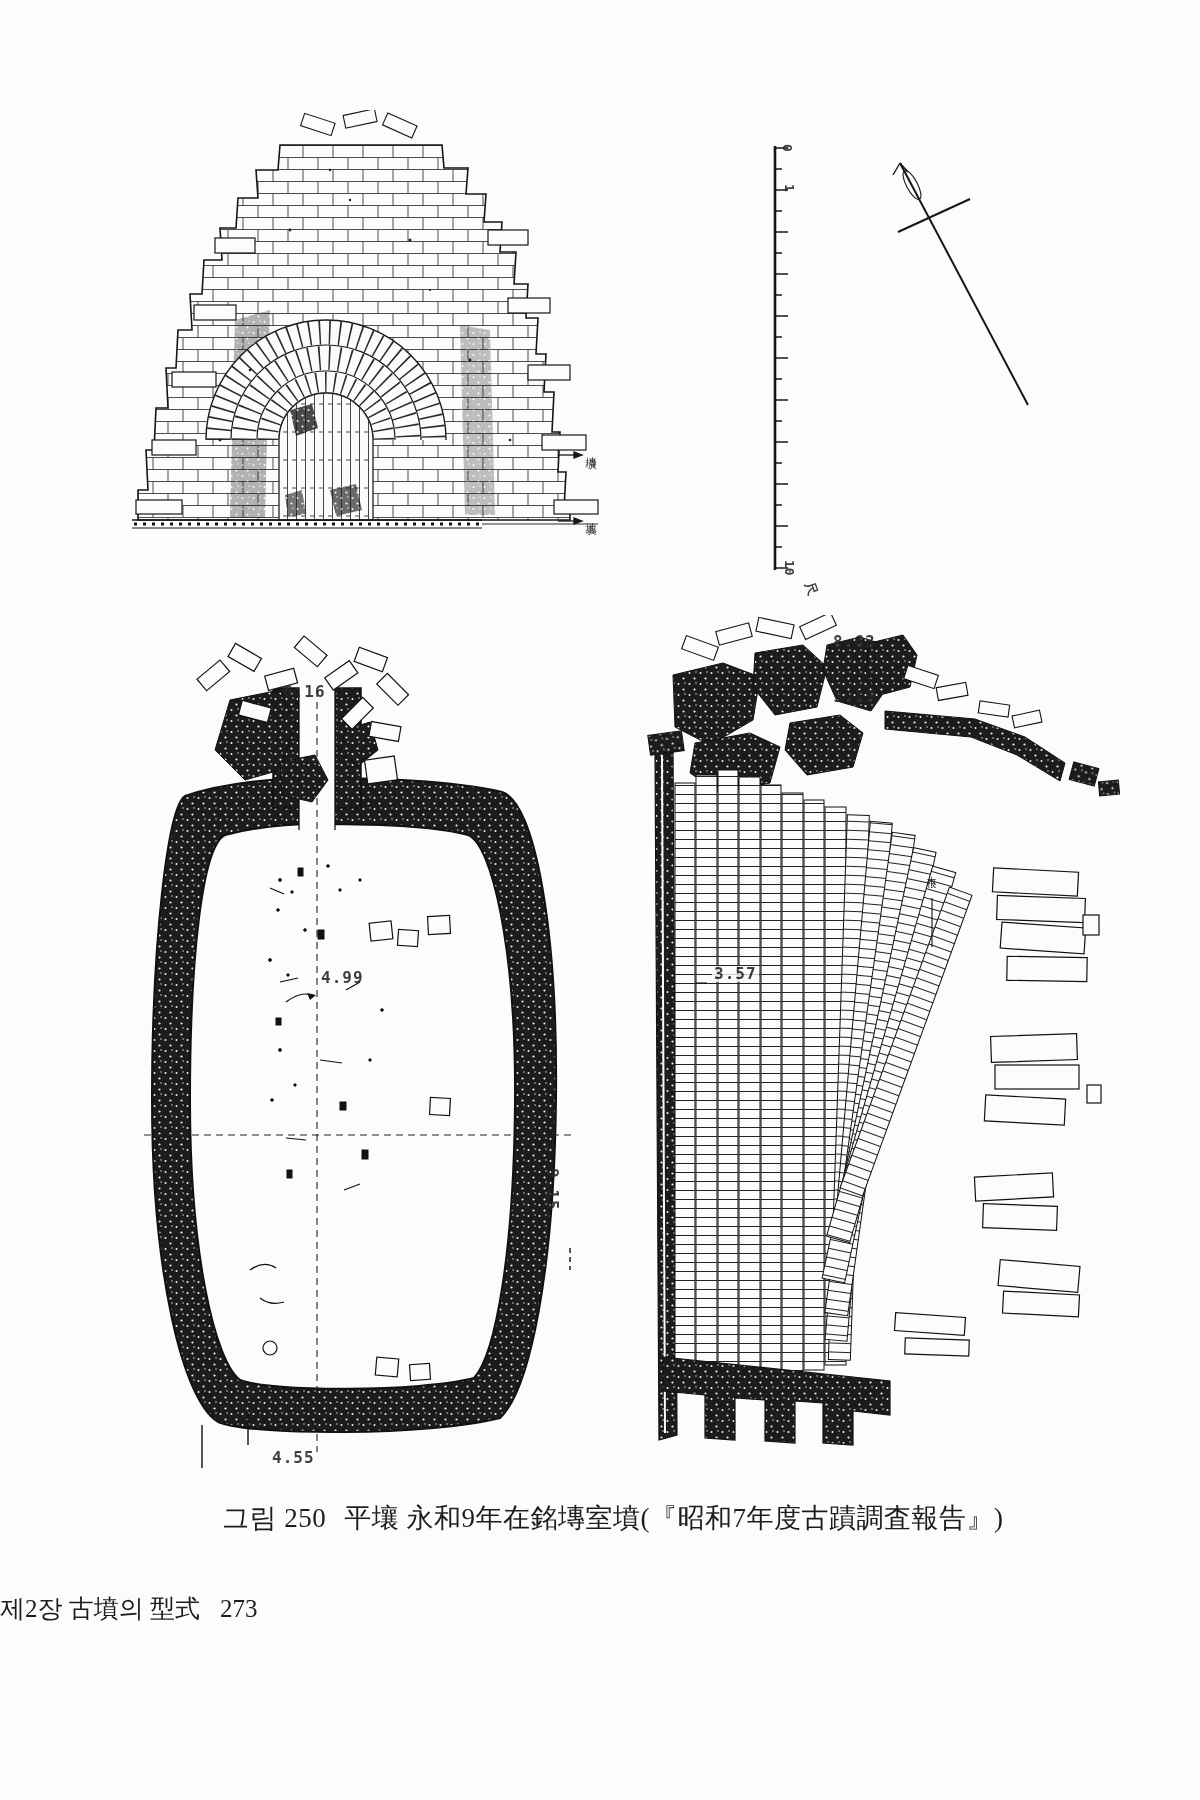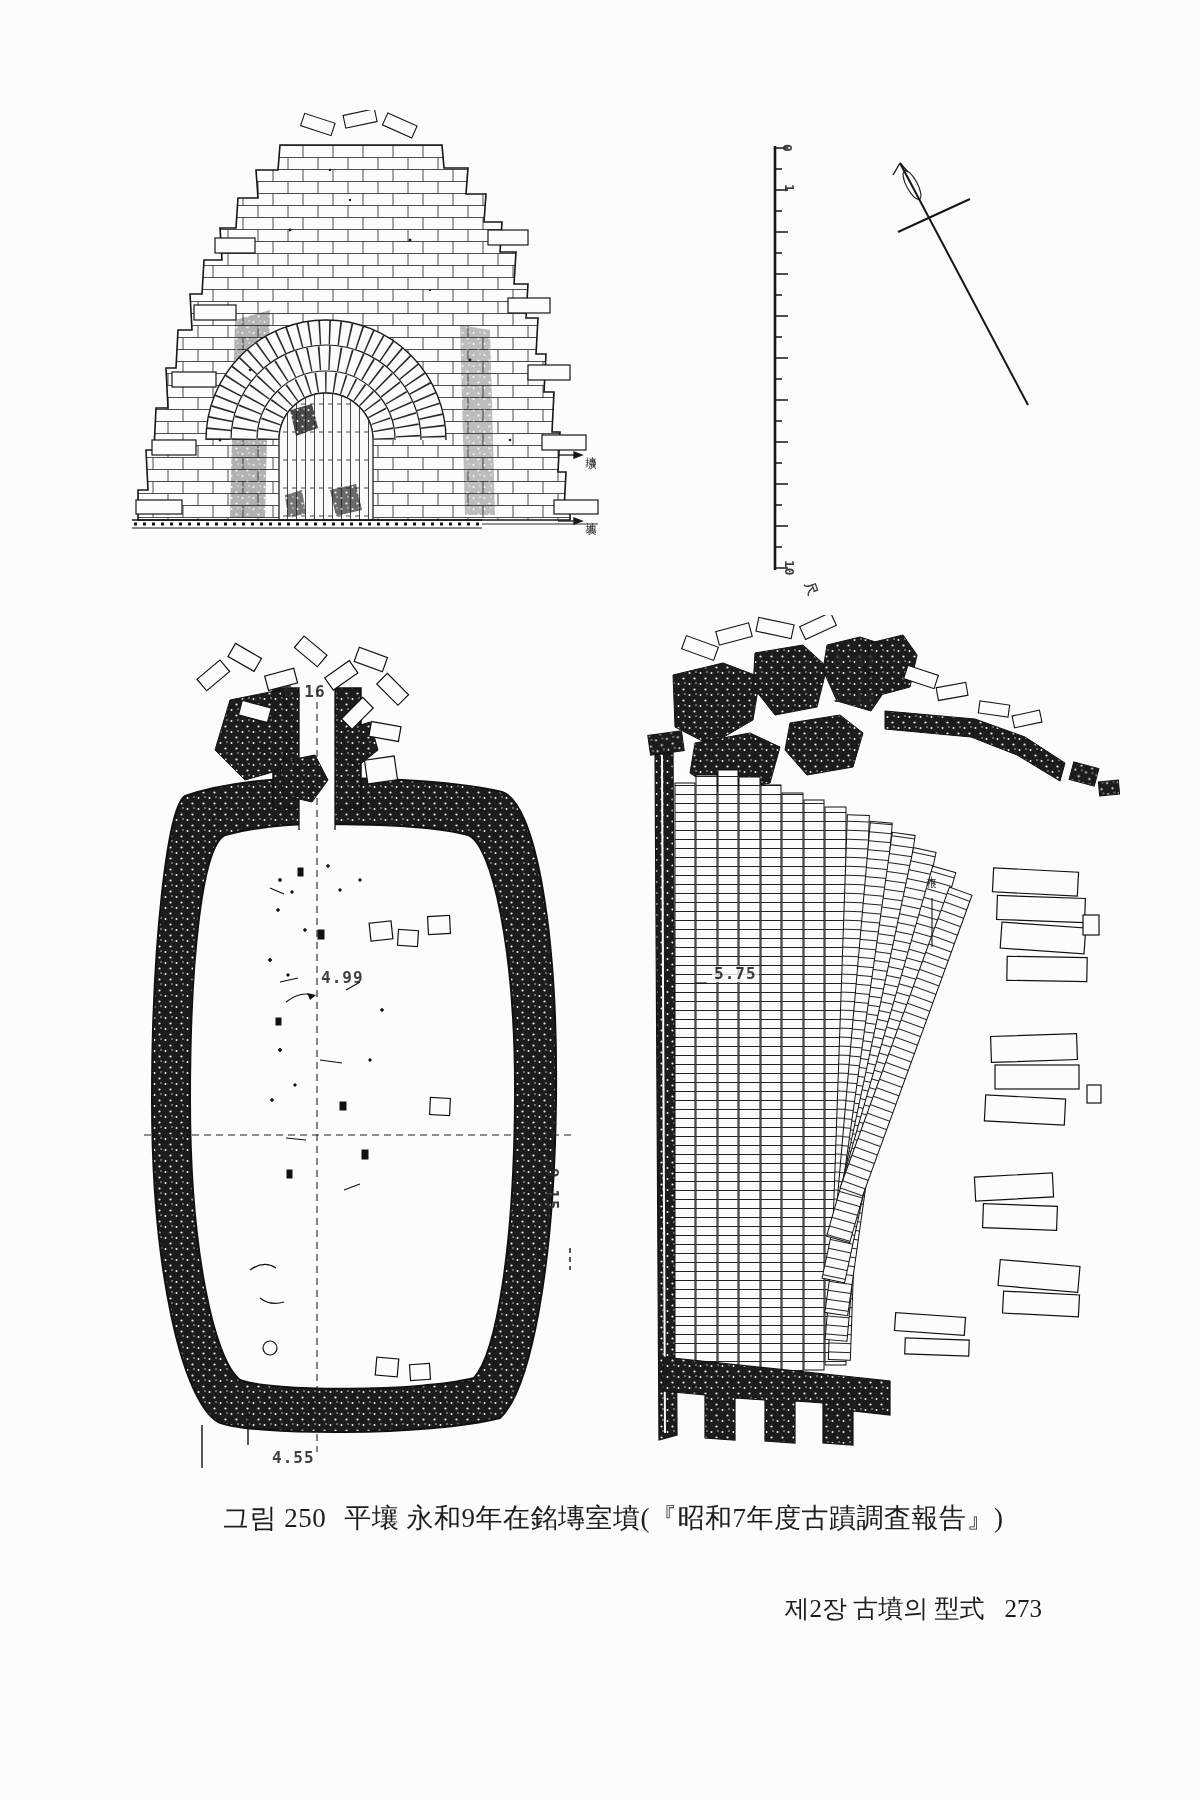--- a/index.html
+++ b/index.html
@@ -10,21 +10,21 @@
   .lbl{position:absolute;font-family:"DejaVu Sans Mono",monospace;font-weight:700;
        color:#262626;font-size:16px;line-height:1;letter-spacing:1px;opacity:.88;}
   .lbl-small{font-size:13px;letter-spacing:0;}
   .rot90{transform:rotate(90deg);transform-origin:left top;}
   .vtext{writing-mode:vertical-rl;text-orientation:upright;font-family:"DejaVu Serif",serif;
          font-size:11px;letter-spacing:2px;opacity:.92;font-weight:400;}
   .backed{background:rgba(252,252,250,.9);padding:0 2px;}
   #caption{position:absolute;left:222px;top:1500px;width:780px;font-size:27px;
            letter-spacing:.5px;white-space:nowrap;}
   #caption .cap-label{margin-right:18px;}
-  #footer{position:absolute;left:0;right:158px;top:1592px;text-align:right;font-size:25px;}
+  #footer{position:absolute;left:0;right:158px;top:1592px;text-align:left;font-size:25px;}
   #footer .chap{margin-right:20px;}
 </style>
 </head>
 <body>
 
 <div id="page">
 
   <div class="abs" style="left:130px;top:110px;width:530px;height:460px;">
     <svg width="530" height="460" viewBox="0 0 530 460">
       <defs>
@@ -310,23 +310,23 @@
 
       <path fill="url(#speckDark)" stroke="#111" stroke-width="1.2" d="M108,742 L335,766 L335,800 L298,796 L298,830 L268,828 L268,788 L240,786 L240,828 L210,826 L210,785 L180,783 L180,825 L150,823 L150,780 L108,776 Z"></path>
 
       <g stroke="#111" stroke-width="1.1">
         <line x1="377" y1="283" x2="377" y2="332"></line>
         <line x1="140" y1="368" x2="152" y2="368"></line>
       </g>
     </svg>
   </div>
 
-  <div class="lbl abs" style="left:833px;top:654px;">8.63</div>
+  <div class="lbl abs" style="left:833px;top:634px;">8.63</div>
   <div class="lbl abs" style="left:833px;top:689px;">9.15</div>
-  <div class="lbl backed abs" style="left:712px;top:966px;">5.75</div>
+  <div class="lbl backed abs" style="left:712px;top:966px;">3.57</div>
   <div class="lbl vtext abs" style="left:926px;top:868px;font-size:10px;">木根</div>
 
   <div id="caption">
     <span class="cap-label">그림 250</span><span>平壤 永和9年在銘塼室墳(『昭和7年度古蹟調査報告』)</span>
   </div>
 
   <div id="footer">
     <span class="chap">제2장 古墳의 型式</span><span>273</span>
   </div>
 

